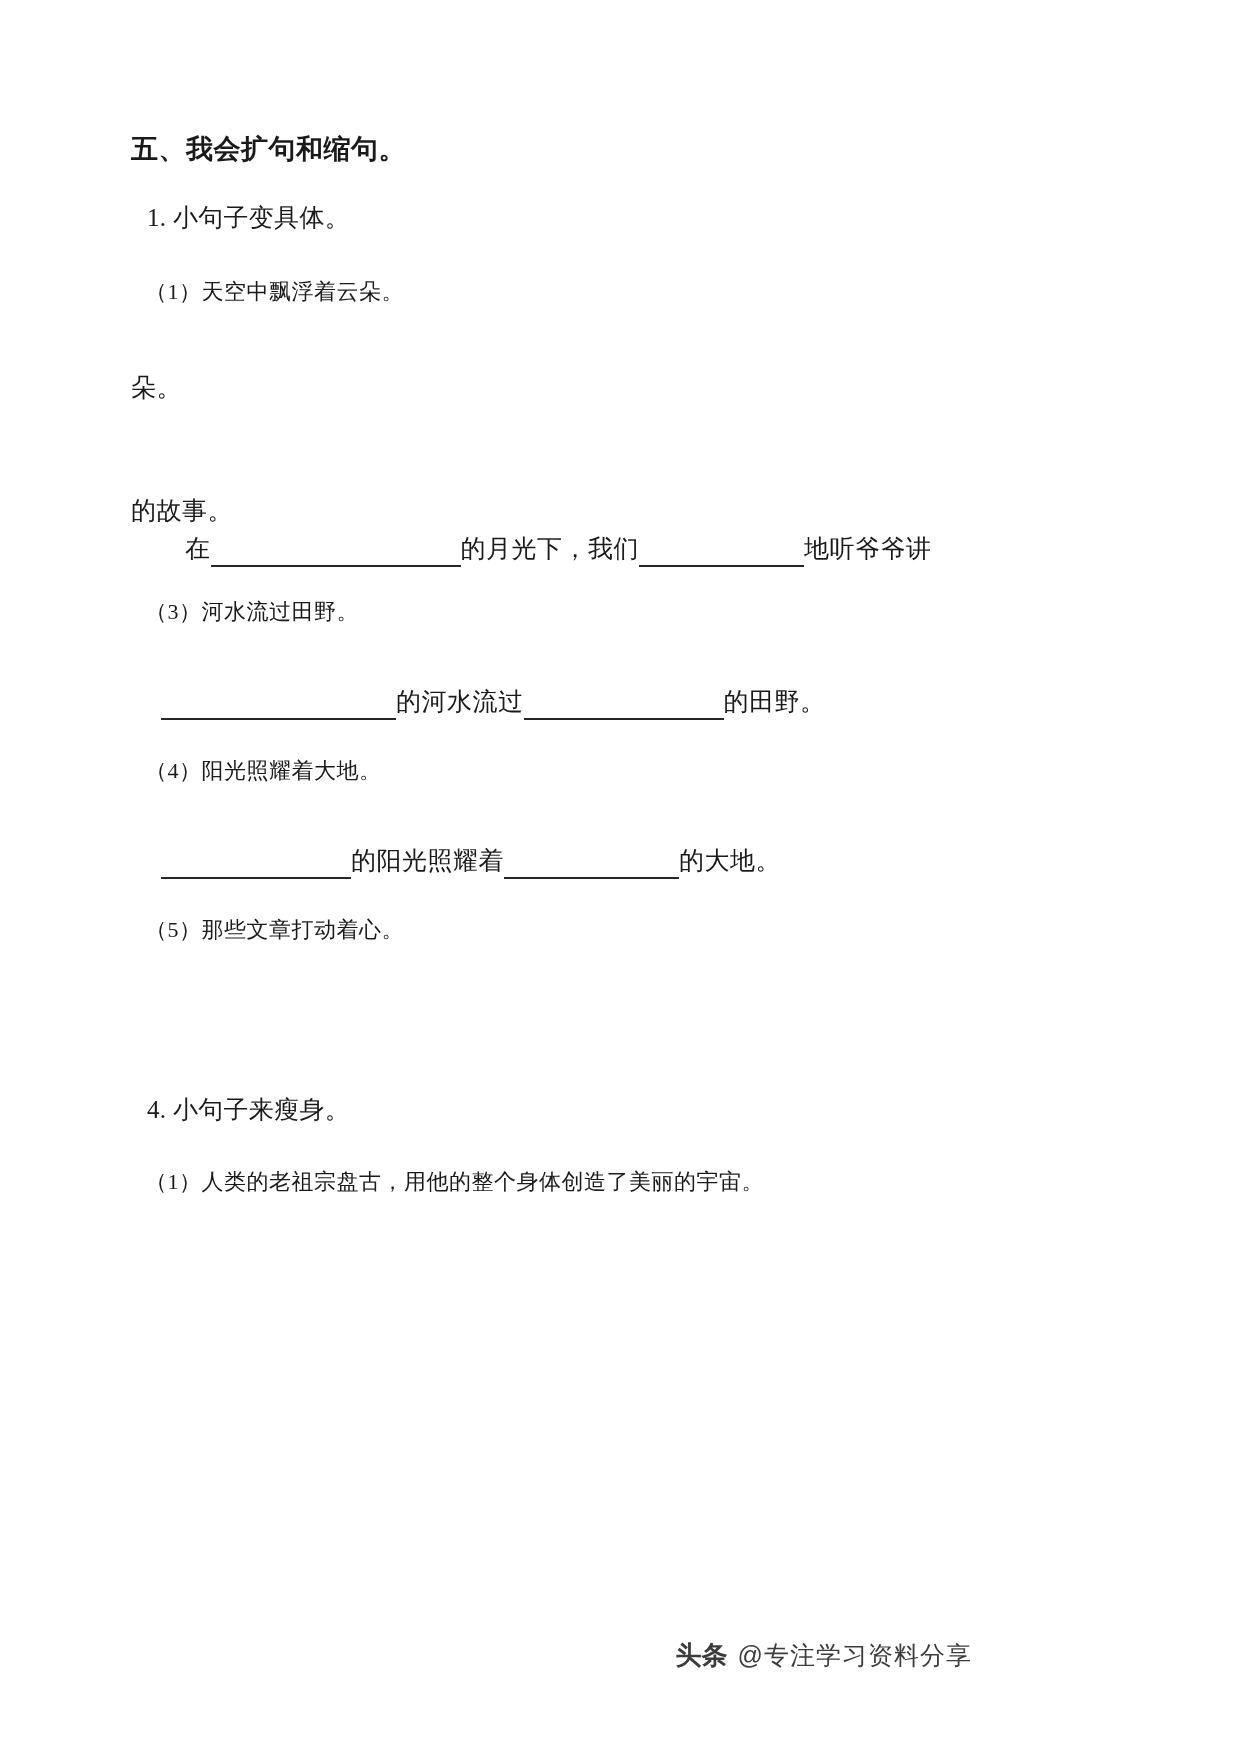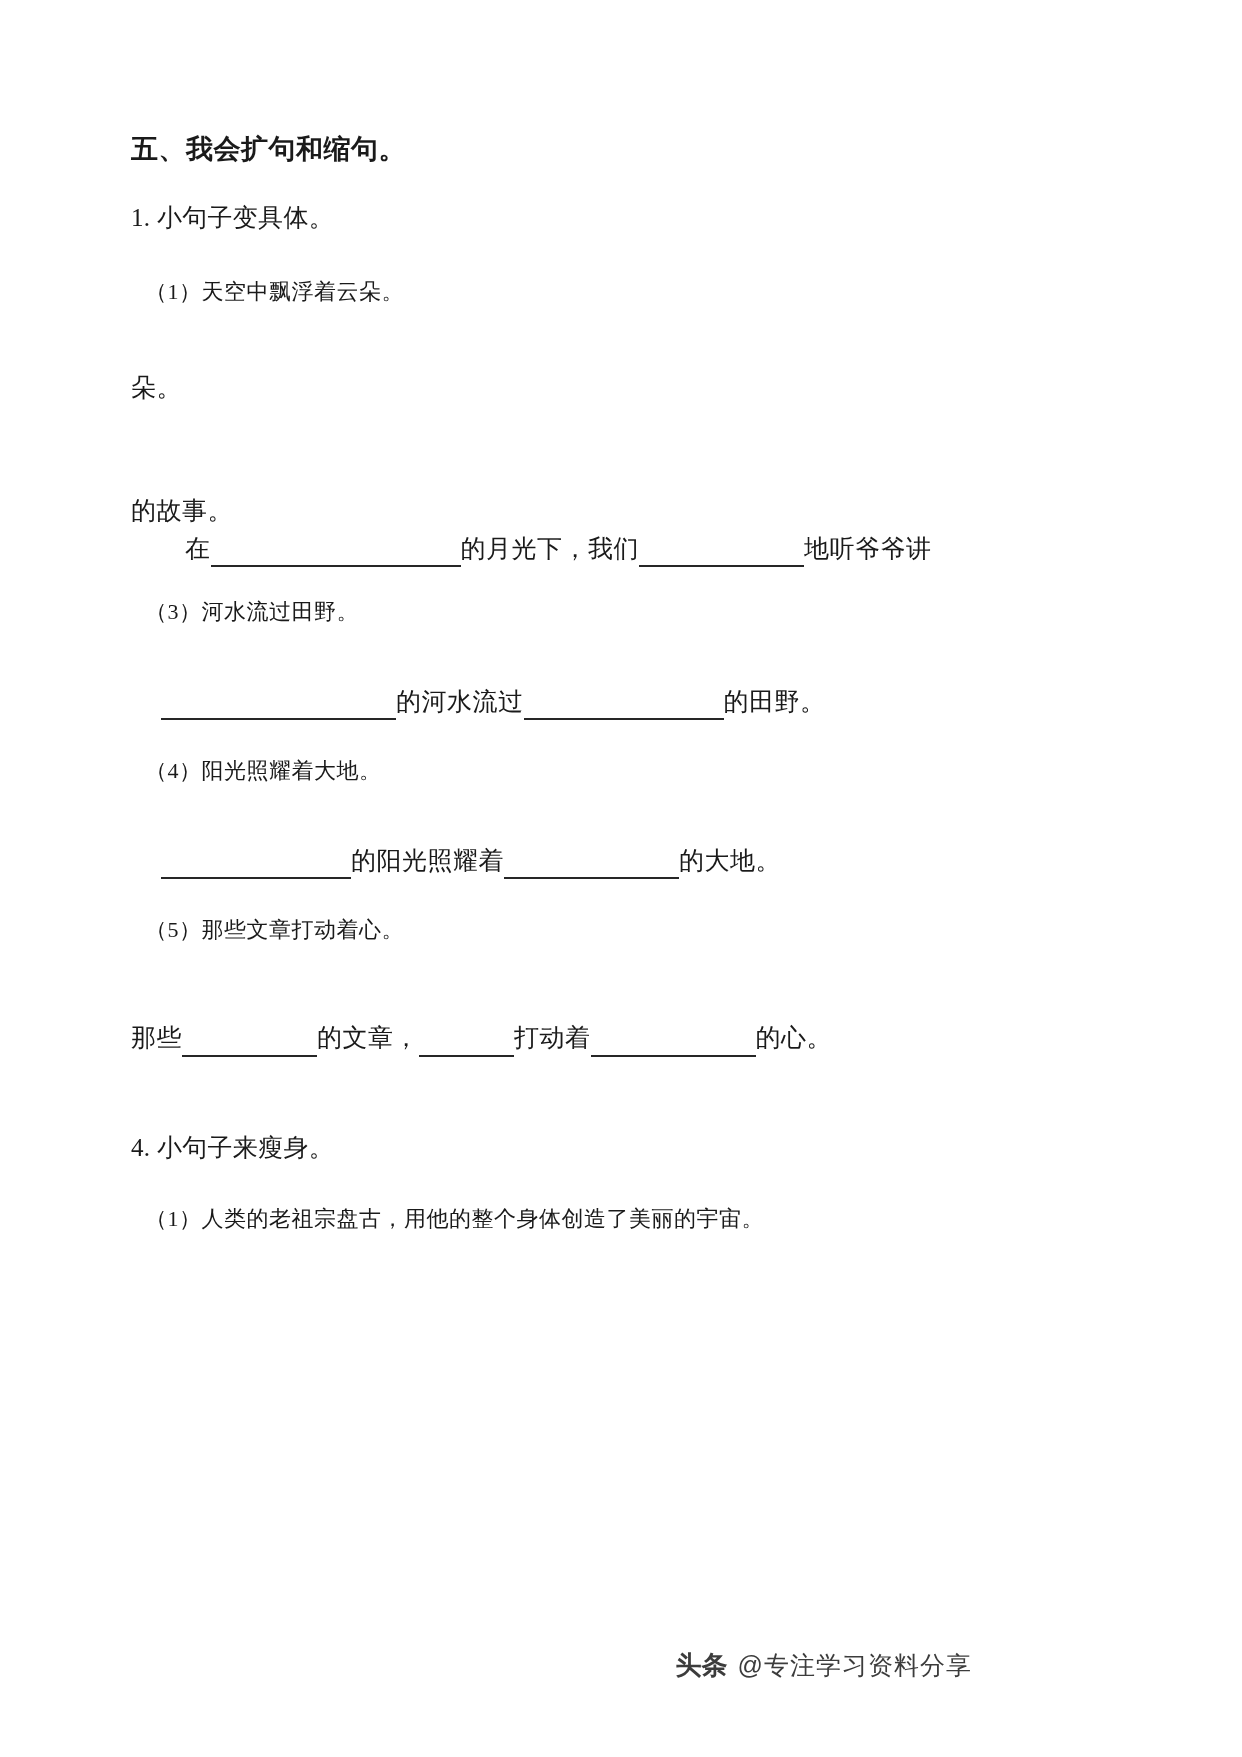--- a/index.html
+++ b/index.html
@@ -26,21 +26,21 @@
   .section-heading {
     font-size: 27px;
     font-weight: bold;
     letter-spacing: 0.5px;
     margin: 0 0 34px 0;
     line-height: 1.3;
   }
 
   .subhead {
     font-size: 25px;
-    margin: 0 0 42px 0;
+    margin: 0 0 42px 16px;
     line-height: 1.35;
     letter-spacing: 0.3px;
   }
   .subhead.sub2 {
     margin-top: 0;
     margin-bottom: 40px;
   }
 
   .prompt {
     font-size: 22px;
@@ -80,21 +80,21 @@
   
   .gap-a { height: 62px; }
   .gap-b { height: 30px; }
   .gap-c { height: 56px; }
   .gap-d { height: 36px; }
   .gap-e { height: 74px; }
 
   .watermark {
     position: absolute;
     right: 62px;
-    bottom: 74px;
+    bottom: 84px;
     display: flex;
     align-items: center;
     gap: 10px;
     font-family: "Liberation Sans", "DejaVu Sans", sans-serif;
     color: #3c3c3c;
     font-size: 25px;
     letter-spacing: 1px;
   }
   .wm-logo {
     font-weight: bold;
@@ -131,21 +131,20 @@
     <div class="gap-d"></div>
 
     <p class="prompt"><span>（4）</span><span>阳光照耀着大地。</span></p>
     <div class="gap-c"></div>
     <p class="answer"><span class="lead-indent-sm"></span><span class="blank b-190"></span><span>的阳光照耀着</span><span class="blank b-175"></span><span>的大地。</span></p>
 
     <div class="gap-d"></div>
 
     <p class="prompt"><span>（5）</span><span>那些文章打动着心。</span></p>
     <div class="gap-e"></div>
-    <p class="answer"><span>那些</span><span class="blank b-135"></span><span>的文章，</span><span class="blank b-95"></span><span>打动着</span><span class="blank b-165"></span><span>的心。</span></p>
 
     <div class="gap-e"></div>
 
     <p class="subhead sub2">4. 小句子来瘦身。</p>
 
     <p class="prompt"><span>（1）</span><span>人类的老祖宗盘古，用他的整个身体创造了美丽的宇宙。</span></p>
 
   </div>
 
   <div class="watermark">

